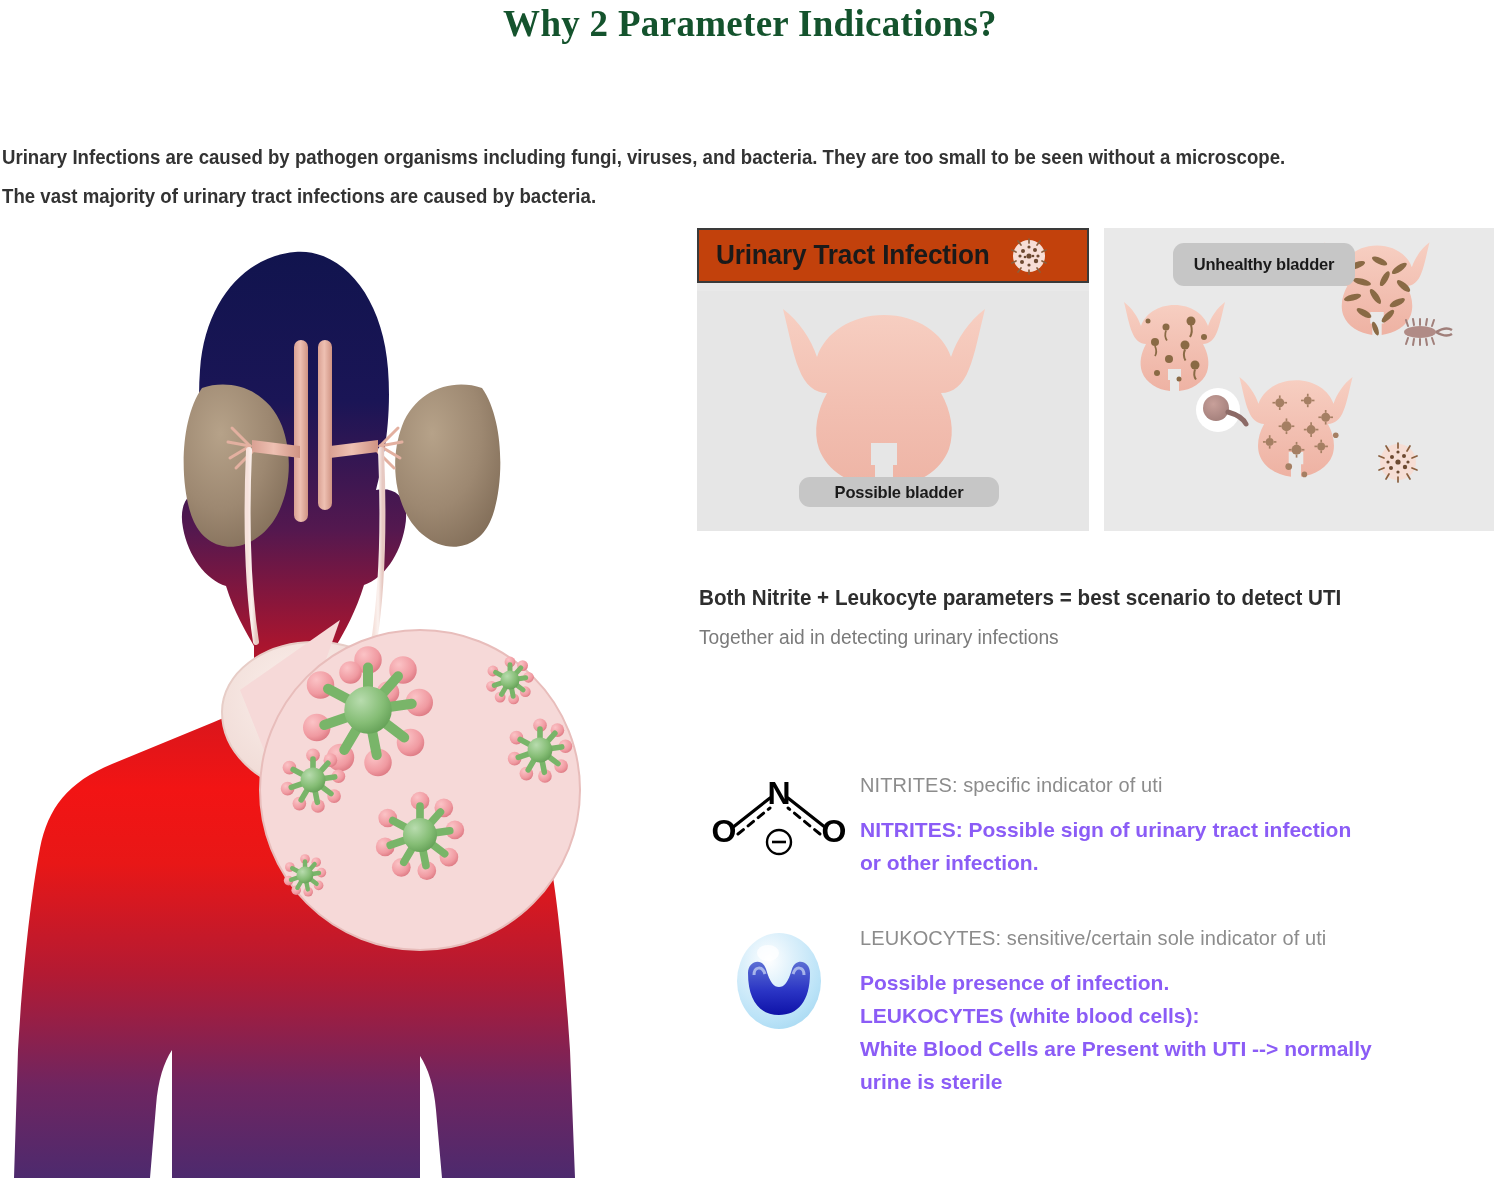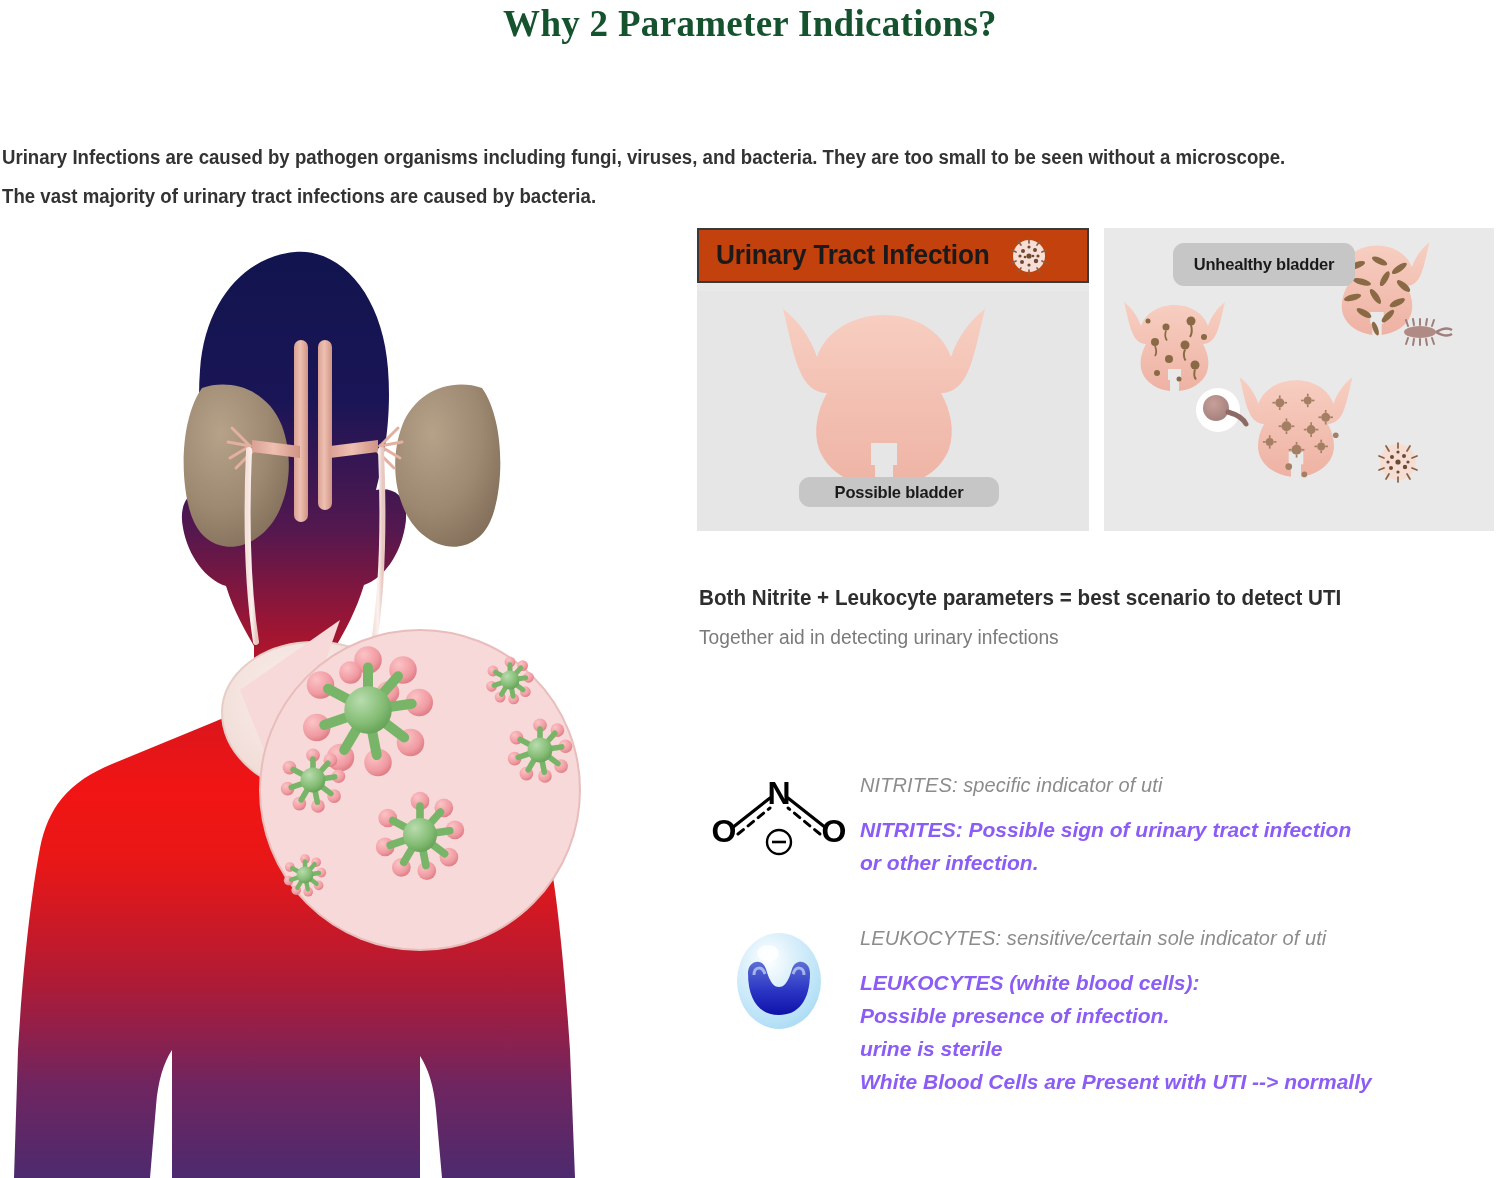--- a/index.html
+++ b/index.html
@@ -83,21 +83,21 @@
     font-size:20px;font-weight:400;color:#7a7a7a;
     transform:scaleX(.96);transform-origin:left center;
     white-space:nowrap;
   }
 
   
   .param-row{position:absolute;display:flex;}
   #row-nitrites{left:697px;top:772px;width:800px;}
   #row-leukocytes{left:697px;top:925px;width:800px;}
   .param-icon{width:163px;flex:0 0 163px;display:flex;align-items:flex-start;justify-content:center;}
-  .param-text{flex:1;padding-top:2px;font-style:italic;}
+  .param-text{flex:1;padding-top:2px;}
   .param-light{
     font-size:20px;font-weight:400;color:#8c8c8c;letter-spacing:.1px;
     white-space:nowrap;
   }
   .param-heavy{
     margin-top:16px;
     font-size:21px;font-weight:bold;color:#8b5cf6;
     line-height:33px;
   }
   .param-heavy div{white-space:nowrap;}
@@ -716,19 +716,19 @@
                C86,76 74,90 55,90
                C36,90 24,76 24,48 Z" fill="url(#nucG)"></path>
       <path d="M30,50 C30,42 38,40 41,49" fill="none" stroke="#b7c4ef" stroke-width="3" opacity=".85"></path>
       <path d="M80,50 C80,42 72,40 69,49" fill="none" stroke="#b7c4ef" stroke-width="3" opacity=".85"></path>
       <ellipse cx="44" cy="28" rx="11" ry="8" fill="#ffffff" opacity=".75"></ellipse>
     </svg>
   </div>
   <div class="param-text">
     <div class="param-light">LEUKOCYTES: sensitive/certain sole indicator of uti</div>
     <div class="param-heavy">
+      <div>Possible presence of infection.</div>
       <div>LEUKOCYTES (white blood cells):</div>
-      <div>Possible presence of infection.</div>
+      <div>White Blood Cells are Present with UTI ‐‐&gt; normally</div>
       <div>urine is sterile</div>
-      <div>White Blood Cells are Present with UTI ‐‐&gt; normally</div>
     </div>
   </div>
 </div>
 
 </body></html>

